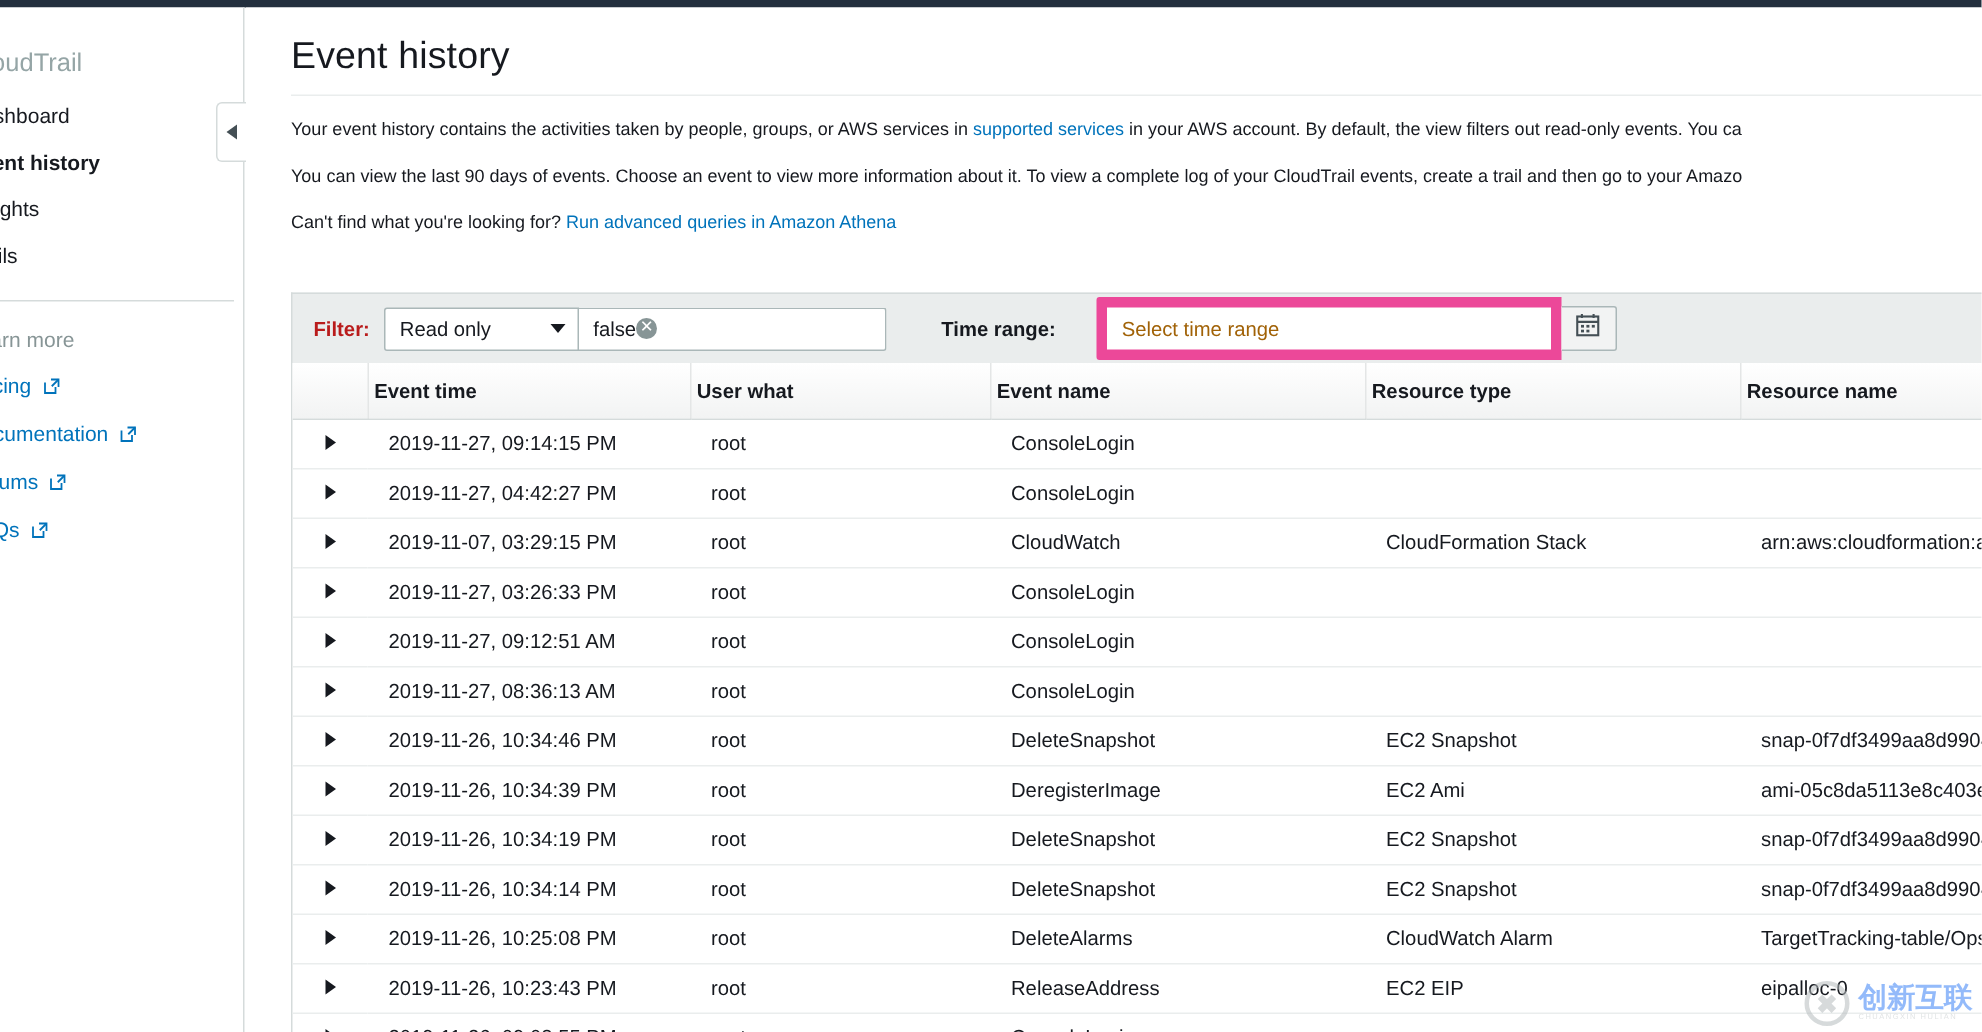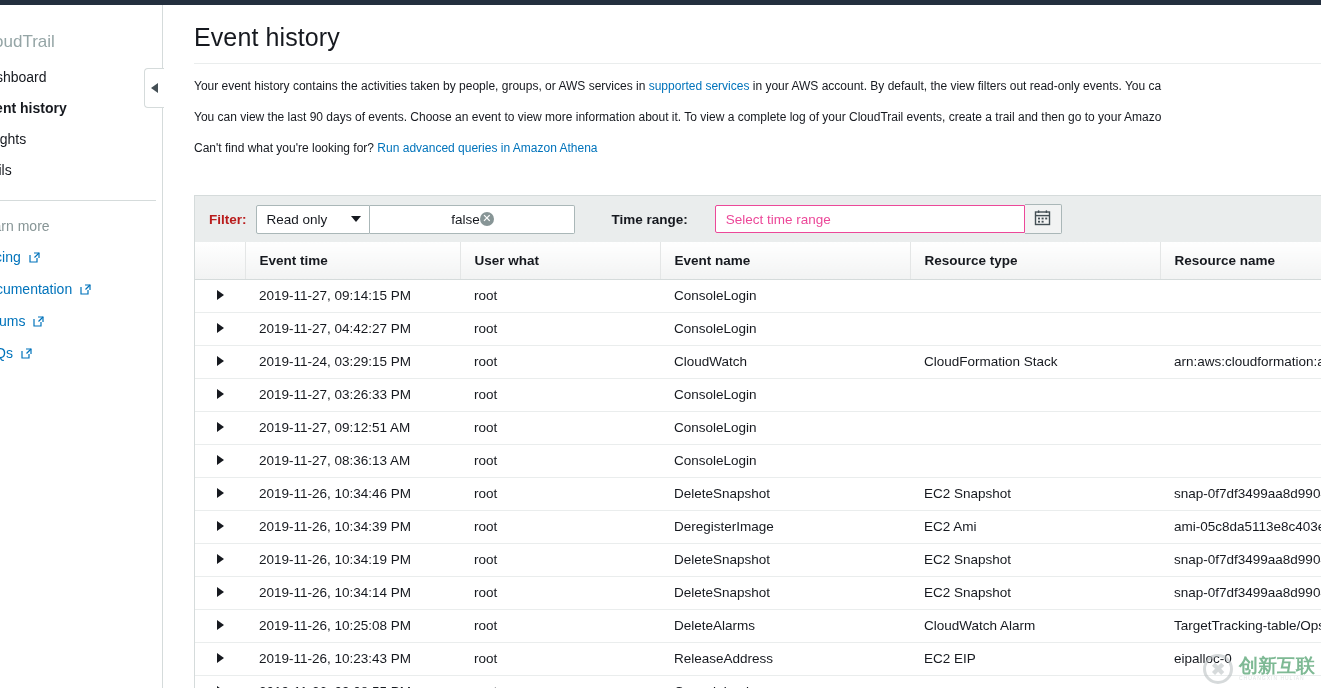--- a/index.html
+++ b/index.html
@@ -93,56 +93,56 @@
     background: #eaeded;
     border: 1px solid #d5dbdb;
     border-bottom: none;
     display: flex; align-items: center;
     padding-left: 14px;
   }
   .f-label {
     font-size: 13.5px; font-weight: bold; color: #b91c1c; margin-right: 9px;
   }
   .select-box {
-    width: 114px; height: 29px;
+    width: 130px; height: 29px;
     background: #fff; border: 1px solid #aab7b8;
     border-radius: 2px 0 0 2px;
     display: flex; align-items: center; justify-content: space-between;
     padding: 0 8px 0 10px; font-size: 13.5px; color: #16191f;
     cursor: pointer;
   }
   .caret {
     width: 0; height: 0;
     border-left: 5px solid transparent;
     border-right: 5px solid transparent;
     border-top: 6px solid #16191f;
   }
   .value-box {
     width: 205px; height: 29px;
     background: #fff; border: 1px solid #aab7b8; border-left: none;
     border-radius: 0 2px 2px 0;
-    display: flex; align-items: center; justify-content: center;
+    display: flex; align-items: center; justify-content: flex-start;
     padding: 0 8px 0 10px; font-size: 13.5px; color: #16191f;
   }
   .clear-ico {
     width: 14px; height: 14px; border-radius: 50%;
     background: #879596; color: #fff;
     font-size: 11px; line-height: 13px; text-align: center;
     cursor: pointer; font-family: "Liberation Sans", sans-serif;
   }
   .f-label2 {
     font-size: 13.5px; font-weight: bold; color: #16191f;
     margin-left: 37px; margin-right: 27px;
   }
   .time-box {
-    width: 310px; height: 28px;
-    background: #fff; border: 1px solid #ec4899;
+    width: 310px; height: 42px;
+    background: #fff; border: 7px solid #ec4899;
     border-radius: 2px 0 0 2px;
     display: flex; align-items: center; padding-left: 10px;
-    font-size: 13.5px; color: #ec4899; cursor: text;
+    font-size: 13.5px; color: #a16207; cursor: text;
   }
   .cal-btn {
     width: 37px; height: 30px; background: #f2f3f3;
     border: 1px solid #aab7b8; border-left: none;
     border-radius: 0 2px 2px 0;
     display: flex; align-items: center; justify-content: center;
     cursor: pointer;
   }
 
   
@@ -151,21 +151,21 @@
     width: 1300px; height: 451px;
     border: 1px solid #d5dbdb; border-top: none;
     background: #fff; overflow: hidden;
   }
   table { border-collapse: collapse; width: 1300px; table-layout: fixed; }
   thead th {
     height: 37px; background: #fafafa;
     border-bottom: 1px solid #d5dbdb;
     border-right: 1px solid #e4e6e6;
     font-size: 13.5px; font-weight: bold; color: #16191f;
-    text-align: left; padding-left: 14px;
+    text-align: left; padding-left: 4px;
     background-image: linear-gradient(#ffffff, #f2f3f3);
   }
   thead th.c0 { padding: 0; }
   tbody td {
     height: 33px; border-bottom: 1px solid #eaeded;
     font-size: 13.5px; color: #16191f;
     padding-left: 14px; white-space: nowrap; overflow: hidden;
   }
   tbody tr td.c0 { padding: 0; text-align: center; }
   .row-tri {
@@ -183,21 +183,21 @@
     display: flex; align-items: center; gap: 6px;
     opacity: .55; z-index: 8; pointer-events: none;
   }
   #watermark .wm-logo {
     width: 30px; height: 30px; border-radius: 50%;
     border: 3px solid #b6bcbe;
     display: flex; align-items: center; justify-content: center;
     color: #b6bcbe; font-size: 17px; font-weight: bold;
   }
   #watermark .wm-text {
-    color: #15803d; font-size: 19px; font-weight: bold; line-height: 19px;
+    color: #3b82f6; font-size: 19px; font-weight: bold; line-height: 19px;
   }
   #watermark .wm-sub {
     color: #c8cdcf; font-size: 5px; letter-spacing: 1px; line-height: 7px;
   }
 </style>
 </head>
 <body>
 
 <div id="topbar"></div>
 
@@ -345,21 +345,21 @@
           <tr>
             <td class="c0"><span class="row-tri"></span></td>
             <td>2019-11-27, 04:42:27 PM</td>
             <td>root</td>
             <td>ConsoleLogin</td>
             <td></td>
             <td></td>
           </tr>
           <tr>
             <td class="c0"><span class="row-tri"></span></td>
-            <td>2019-11-24, 03:29:15 PM</td>
+            <td>2019-11-07, 03:29:15 PM</td>
             <td>root</td>
             <td>CloudWatch</td>
             <td>CloudFormation Stack</td>
             <td>arn:aws:cloudformation:a</td>
           </tr>
           <tr>
             <td class="c0"><span class="row-tri"></span></td>
             <td>2019-11-27, 03:26:33 PM</td>
             <td>root</td>
             <td>ConsoleLogin</td>

